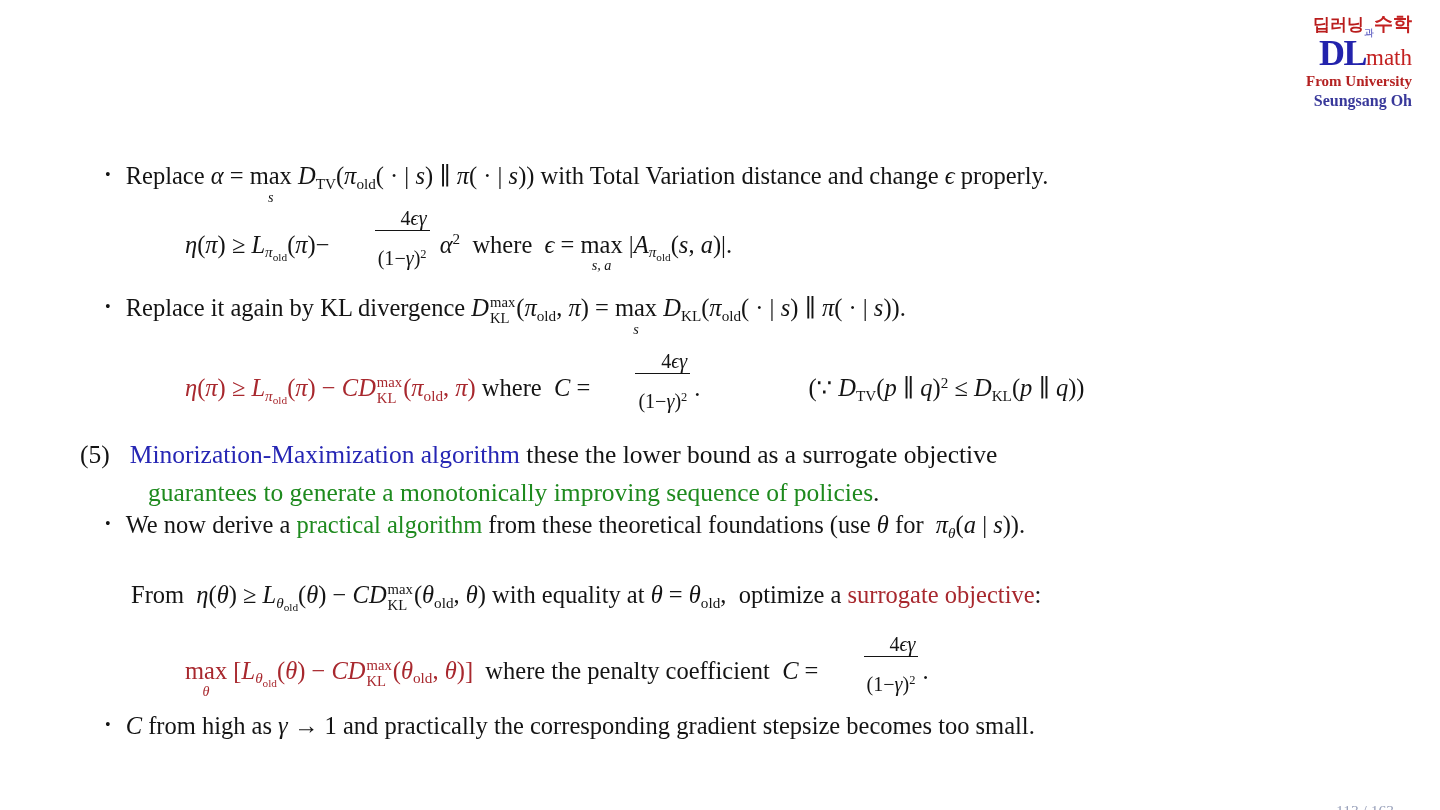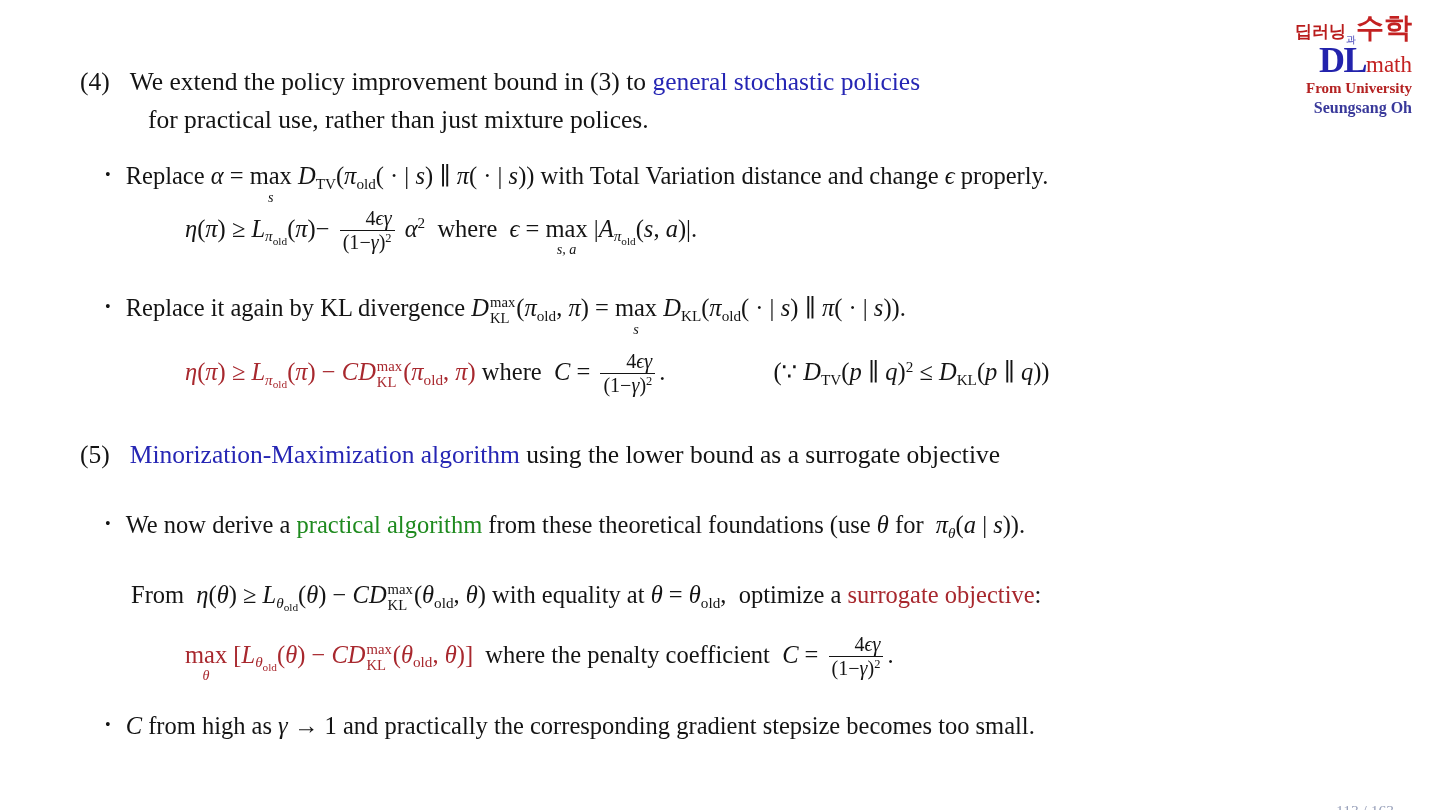--- a/index.html
+++ b/index.html
@@ -12,34 +12,34 @@
   
   .i{font-style:italic;}
   .r{color:#A8282E;}
   .b{color:#2626B4;}
   .g{color:#1E8A1E;}
   .sub{font-size:62%;vertical-align:-0.3em;line-height:0;}
   .sub2{font-size:46%;vertical-align:-0.72em;line-height:0;}
   .sup{font-size:62%;vertical-align:0.55em;line-height:0;}
   .frac{display:inline-block;vertical-align:-0.62em;font-size:82%;text-align:right;line-height:1.15;margin:0 4px;}
   .fr-n{display:block;padding:0 3px;}
-  .fr-d{display:block;border-top:1.5px solid currentColor;padding:0 3px;}
+  .fr-d{display:block;border-top:1.5px solid currentColor;padding:16px 3px;margin-left:35px;}
   .under{display:inline-block;text-align:center;vertical-align:-0.72em;line-height:1;}
   .under .ubase{display:block;}
   .under .usub{display:block;font-size:58%;font-style:italic;line-height:1;padding-top:1px;}
   .supsub{display:inline-block;text-align:left;vertical-align:-0.5em;font-size:60%;line-height:1.12;margin:0 1px;}
   .supsub .ss-sup{display:block;}
   .supsub .ss-sub{display:block;}
   .note{margin-left:108px;}
   
   .logo{position:absolute;top:14px;right:28px;text-align:right;line-height:1;}
   .logo .row1{white-space:nowrap;}
   .kor-dl{color:#b91c1c;font-size:17px;font-weight:bold;}
   .kor-and{color:#2323AC;font-size:10px;vertical-align:-0.55em;}
-  .kor-math{color:#C32121;font-size:28px;font-weight:bold;}
+  .kor-math{color:#C32121;font-size:19px;font-weight:bold;}
   .logo .row2{margin-top:-3px;white-space:nowrap;}
   .dl{color:#2323AC;font-size:36px;font-weight:bold;letter-spacing:-1.5px;}
   .mathw{color:#C32121;font-size:23px;}
   .row3{color:#B42222;font-size:15px;font-weight:bold;margin-top:3px;}
   .row4{color:#38389A;font-size:16px;font-weight:bold;margin-top:4px;}
   .pagenum{position:absolute;left:1336px;top:802px;font-size:15.5px;color:#9AA2BB;}
 </style>
 </head>
 <body>
 
@@ -49,42 +49,39 @@
     <div class="row1">
       <span class="kor-dl">딥러닝</span><span class="kor-and">과</span><span class="kor-math">수학</span>
     </div>
     <div class="row2">
       <span class="dl">DL</span><span class="mathw">math</span>
     </div>
     <div class="row3">From University</div>
     <div class="row4">Seungsang Oh</div>
   </div>
 
-  <div class="line itemline" style="left:80px;top:67px">
-    <span class="inum">(4)</span><span><span>We extend the policy improvement bound in (3) to </span><span class="b">general stochastic policies</span></span>
-  </div>
-  <div class="line itemline" style="left:148px;top:105px"><span>for practical use, rather than just mixture polices.</span></div>
 
   <div class="line" style="left:105px;top:161px">
     <span class="bdot">•</span><span><span>Replace </span><span class="i">α</span><span> = </span><span class="under"><span class="ubase">max</span><span class="usub">s</span></span><span> </span><span class="i">D</span><span class="sub">TV</span><span>(</span><span class="i">π</span><span class="sub">old</span><span>( · | </span><span class="i">s</span><span>) ∥ </span><span class="i">π</span><span>( · | </span><span class="i">s</span><span>)) with Total Variation distance and change </span><span class="i">ϵ</span><span> properly.</span></span>
   </div>
 
   <div class="line" style="left:185px;top:207px"><span class="i">η</span><span>(</span><span class="i">π</span><span>) ≥ </span><span class="i">L</span><span class="i sub">π</span><span class="sub2">old</span><span>(</span><span class="i">π</span><span>)− </span><span class="frac"><span class="fr-n"><span>4</span><span class="i">ϵ</span><span class="i">γ</span></span><span class="fr-d"><span>(1−</span><span class="i">γ</span><span>)</span><span class="sup">2</span></span></span><span> </span><span class="i">α</span><span class="sup">2</span><span> where </span><span class="i">ϵ</span><span> = </span><span class="under"><span class="ubase">max</span><span class="usub">s, a</span></span><span> |</span><span class="i">A</span><span class="i sub">π</span><span class="sub2">old</span><span>(</span><span class="i">s</span><span>, </span><span class="i">a</span><span>)|.</span></div>
 
   <div class="line" style="left:105px;top:293px">
     <span class="bdot">•</span><span><span>Replace it again by KL divergence </span><span class="i">D</span><span class="supsub"><span class="ss-sup">max</span><span class="ss-sub">KL</span></span><span>(</span><span class="i">π</span><span class="sub">old</span><span>, </span><span class="i">π</span><span>) = </span><span class="under"><span class="ubase">max</span><span class="usub">s</span></span><span> </span><span class="i">D</span><span class="sub">KL</span><span>(</span><span class="i">π</span><span class="sub">old</span><span>( · | </span><span class="i">s</span><span>) ∥ </span><span class="i">π</span><span>( · | </span><span class="i">s</span><span>)).</span></span>
   </div>
 
   <div class="line" style="left:185px;top:350px">
     <span><span class="i r">η</span><span class="r">(</span><span class="i r">π</span><span class="r">) ≥ </span><span class="i r">L</span><span class="i sub r">π</span><span class="sub2 r">old</span><span class="r">(</span><span class="i r">π</span><span class="r">) − </span><span class="i r">CD</span><span class="supsub r"><span class="ss-sup">max</span><span class="ss-sub">KL</span></span><span class="r">(</span><span class="i r">π</span><span class="sub r">old</span><span class="r">, </span><span class="i r">π</span><span class="r">)</span><span> where </span><span class="i">C</span><span> = </span><span class="frac"><span class="fr-n"><span>4</span><span class="i">ϵ</span><span class="i">γ</span></span><span class="fr-d"><span>(1−</span><span class="i">γ</span><span>)</span><span class="sup">2</span></span></span><span>.</span></span><span class="note"><span>(∵ </span><span class="i">D</span><span class="sub">TV</span><span>(</span><span class="i">p</span><span> ∥ </span><span class="i">q</span><span>)</span><span class="sup">2</span><span> ≤ </span><span class="i">D</span><span class="sub">KL</span><span>(</span><span class="i">p</span><span> ∥ </span><span class="i">q</span><span>))</span></span>
   </div>
 
   <div class="line itemline" style="left:80px;top:440px">
-    <span class="inum">(5)</span><span><span class="b">Minorization-Maximization algorithm</span><span> using the lower bound as a surrogate objective</span></span>
+    <span class="inum">(5)</span><span><span class="b">Minorization-Maximization algorithm</span><span> these the lower bound as a surrogate objective</span></span>
   </div>
+  <div class="line itemline" style="left:148px;top:478px"><span class="g">guarantees to generate a monotonically improving sequence of policies</span><span>.</span></div>
 
   <div class="line" style="left:105px;top:511px">
     <span class="bdot">•</span><span><span>We now derive a </span><span class="g">practical algorithm</span><span> from these theoretical foundations (use </span><span class="i">θ</span><span> for </span><span class="i">π</span><span class="i sub">θ</span><span>(</span><span class="i">a</span><span> | </span><span class="i">s</span><span>)).</span></span>
   </div>
   <div class="line" style="left:131px;top:581px"><span>From </span><span class="i">η</span><span>(</span><span class="i">θ</span><span>) ≥ </span><span class="i">L</span><span class="i sub">θ</span><span class="sub2">old</span><span>(</span><span class="i">θ</span><span>) − </span><span class="i">CD</span><span class="supsub"><span class="ss-sup">max</span><span class="ss-sub">KL</span></span><span>(</span><span class="i">θ</span><span class="sub">old</span><span>, </span><span class="i">θ</span><span>) with equality at </span><span class="i">θ</span><span> = </span><span class="i">θ</span><span class="sub">old</span><span>, optimize a </span><span class="r">surrogate objective</span><span>:</span></div>
 
   <div class="line" style="left:185px;top:633px"><span class="under r"><span class="ubase">max</span><span class="usub">θ</span></span><span class="r"> [</span><span class="i r">L</span><span class="i sub r">θ</span><span class="sub2 r">old</span><span class="r">(</span><span class="i r">θ</span><span class="r">) − </span><span class="i r">CD</span><span class="supsub r"><span class="ss-sup">max</span><span class="ss-sub">KL</span></span><span class="r">(</span><span class="i r">θ</span><span class="sub r">old</span><span class="r">, </span><span class="i r">θ</span><span class="r">)]</span><span> where the penalty coefficient </span><span class="i">C</span><span> = </span><span class="frac"><span class="fr-n"><span>4</span><span class="i">ϵ</span><span class="i">γ</span></span><span class="fr-d"><span>(1−</span><span class="i">γ</span><span>)</span><span class="sup">2</span></span></span><span>.</span></div>
 
   <div class="line" style="left:105px;top:712px">
     <span class="bdot">•</span><span><span class="i">C</span><span> from high as </span><span class="i">γ</span><span> → 1 and practically the corresponding gradient stepsize becomes too small.</span></span>

